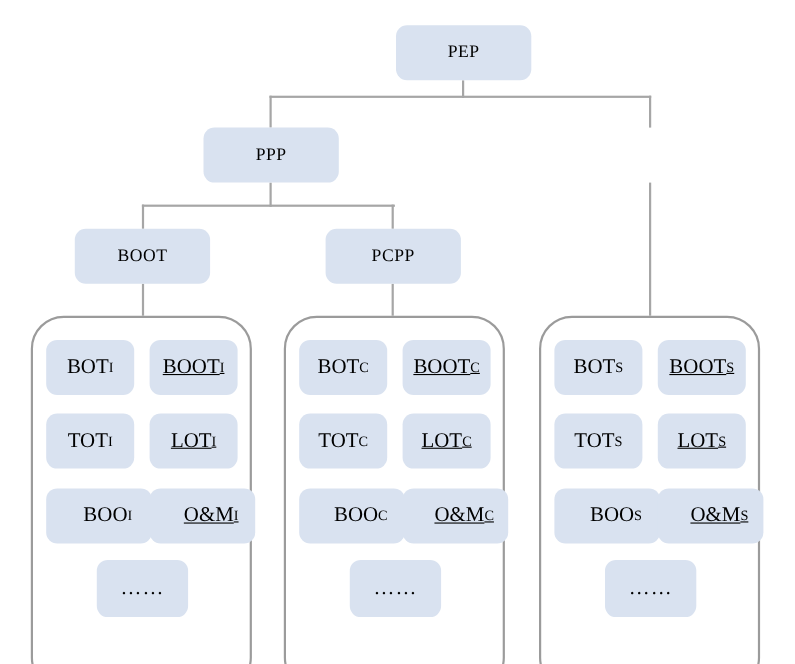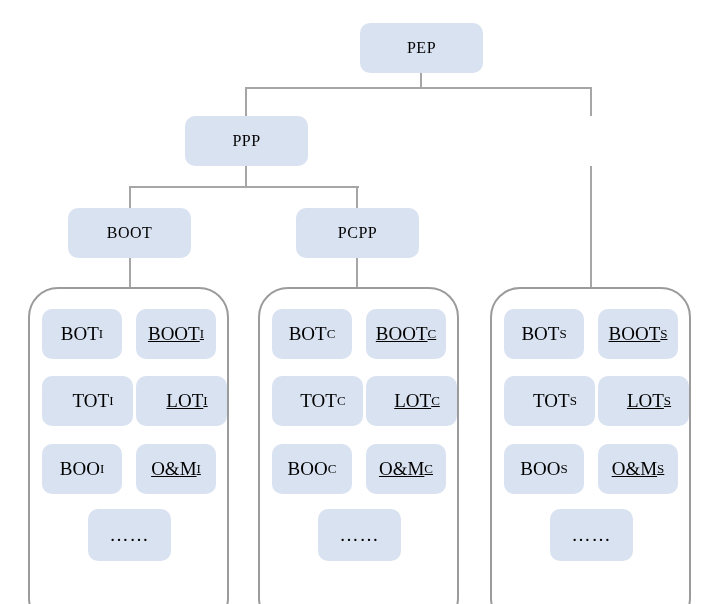--- a/index.html
+++ b/index.html
@@ -43,22 +43,22 @@
     display: flex;
     align-items: center;
     justify-content: center;
     font-size: 19px;
     white-space: nowrap;
   }
   .cell sub { font-size: 13px; line-height: 0; }
   .c1 { left: 12px; }
   .c2 { left: 106px; text-decoration: underline; }
   .r1 { top: 20px; }
-  .r2 { top: 87px; padding-left: 11px; }
-  .r3 { top: 155px; }
+  .r2 { top: 87px; }
+  .r3 { top: 155px; padding-left: 16px; }
   .dots {
     left: 58px;
     top: 220px;
     width: 83px;
     height: 52px;
     letter-spacing: 1px;
   }
   .line { position: absolute; background: #a6a6a6; }
 </style>
 </head>

